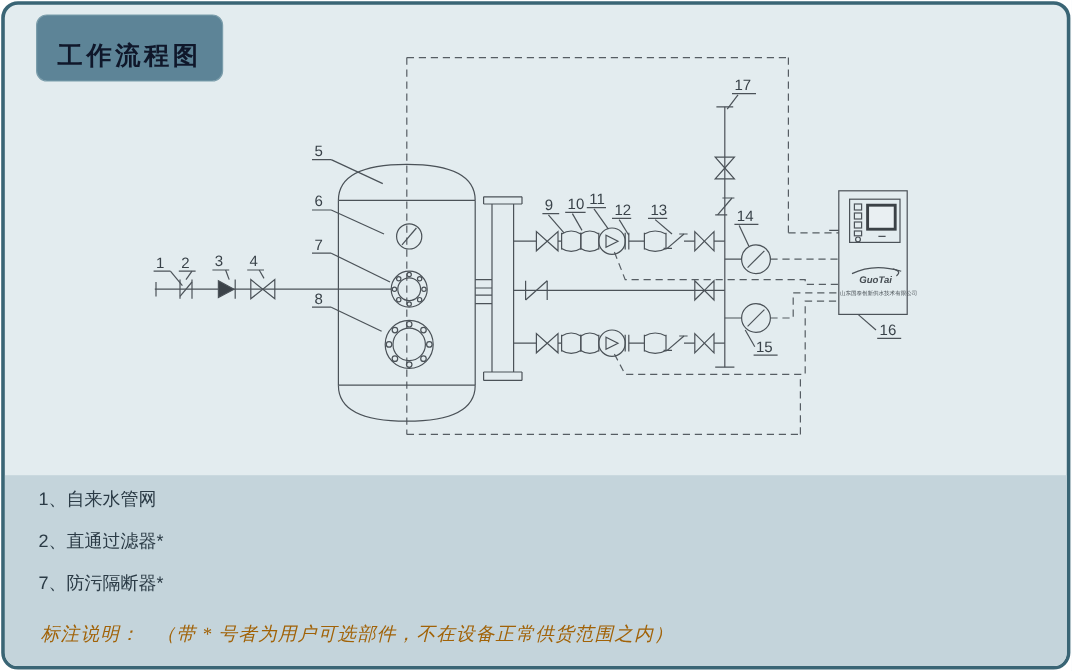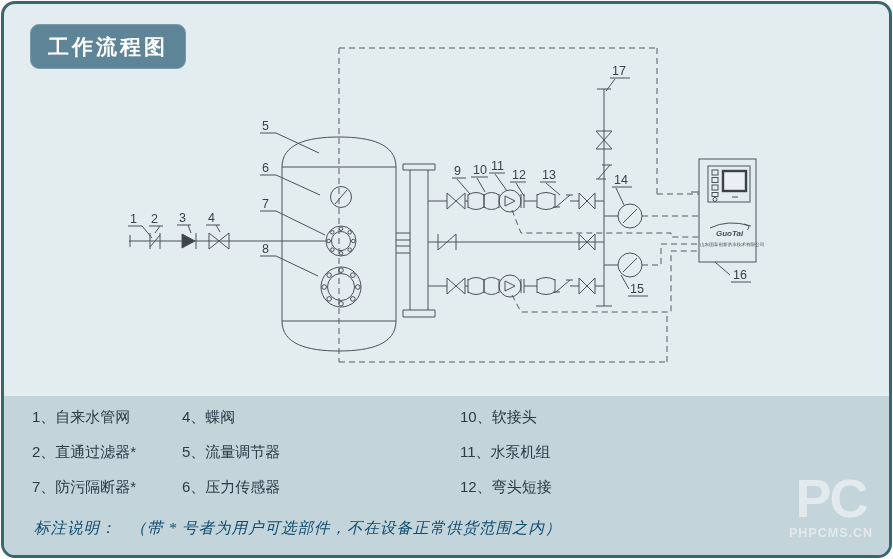--- a/index.html
+++ b/index.html
@@ -1,32 +1,32 @@
 <!DOCTYPE html>
 <html><head>
 <meta charset="utf-8">
 <style>
   html,body{margin:0;padding:0;background:#fff;}
   .page{position:relative;width:893px;height:559px;background:#fff;font-family:"Liberation Sans",sans-serif;}
   .card{position:absolute;left:1px;top:1px;right:1px;bottom:1px;border:3px solid #3a6575;border-radius:14px;background:#e3ecef;overflow:hidden;}
   .band{position:absolute;left:0;right:0;top:392px;bottom:0;background:#c4d4db;}
-  .badge{position:absolute;left:26px;top:20px;background:#5d8497;color:#ffffff;font-size:21px;font-weight:bold;
-         padding:8px 17px 7px 17px;border-radius:9px;letter-spacing:3px;border:1px solid #79a(0)}
+  .badge{position:absolute;left:26px;top:8px;background:#5d8497;color:#0f172a;font-size:21px;font-weight:bold;
+         padding:19px 17px 7px 17px;border-radius:9px;letter-spacing:3px;border:1px solid #79a(0)}
   .badge{border:1px solid #7b9dab;}
   svg.diagram{position:absolute;left:0;top:0;}
   .st{stroke:#4b5258;stroke-width:1;fill:none;}
   .stf{stroke:#4b5258;stroke-width:1;fill:#3c4349;}
   .dash{stroke:#565d63;stroke-width:1;fill:none;stroke-dasharray:6 4;}
   .dl{font-size:12.5px;fill:#394249;font-family:"Liberation Sans",sans-serif;}
   .tiny{font-size:8px;font-style:italic;fill:#454c52;font-weight:bold;}
   .micro{font-size:4.6px;fill:#454c52;}
   .legend{position:absolute;left:0;top:392px;width:893px;height:120px;color:#2b3b46;font-size:15px;}
   .lg-col{position:absolute;top:12px;display:flex;flex-direction:column;gap:18px;line-height:17px;white-space:nowrap;}
   .note{position:absolute;left:30px;top:514px;font-family:"Liberation Serif",serif;font-style:italic;
-        font-size:15.5px;color:#0c4a6e;letter-spacing:1px;}
+        font-size:15.5px;color:#a16207;letter-spacing:1px;}
   .note .gap{display:inline-block;width:14px;}
   .wm{position:absolute;right:16px;bottom:16px;text-align:center;color:rgba(255,255,255,0.5);line-height:1;}
   .wm-logo{font-size:54px;font-weight:800;letter-spacing:-2px;}
   .wm-text{font-size:12.5px;font-weight:bold;letter-spacing:1px;margin-top:2px;}
 </style>
 </head>
 <body>
 
 <div class="page">
   <div class="card">
@@ -313,35 +313,21 @@
     <div class="badge">工作流程图</div>
 
     <div class="band"></div>
 
     <div class="legend">
       <div class="lg-col" style="left:28px">
         <div>1、自来水管网</div>
         <div>2、直通过滤器*</div>
         <div>7、防污隔断器*</div>
       </div>
-      <div class="lg-col" style="left:178px">
-        <div>4、蝶阀</div>
-        <div>5、流量调节器</div>
-        <div>6、压力传感器</div>
-      </div>
-      <div class="lg-col" style="left:456px">
-        <div>10、软接头</div>
-        <div>11、水泵机组</div>
-        <div>12、弯头短接</div>
-      </div>
     </div>
 
     <div class="note">
       <span>标注说明：</span><span class="gap"></span><span>（带 * 号者为用户可选部件，不在设备正常供货范围之内）</span>
     </div>
 
-    <div class="wm">
-      <div class="wm-logo">PC</div>
-      <div class="wm-text">PHPCMS.CN</div>
-    </div>
 
   </div>
 </div>
 
 </body></html>

